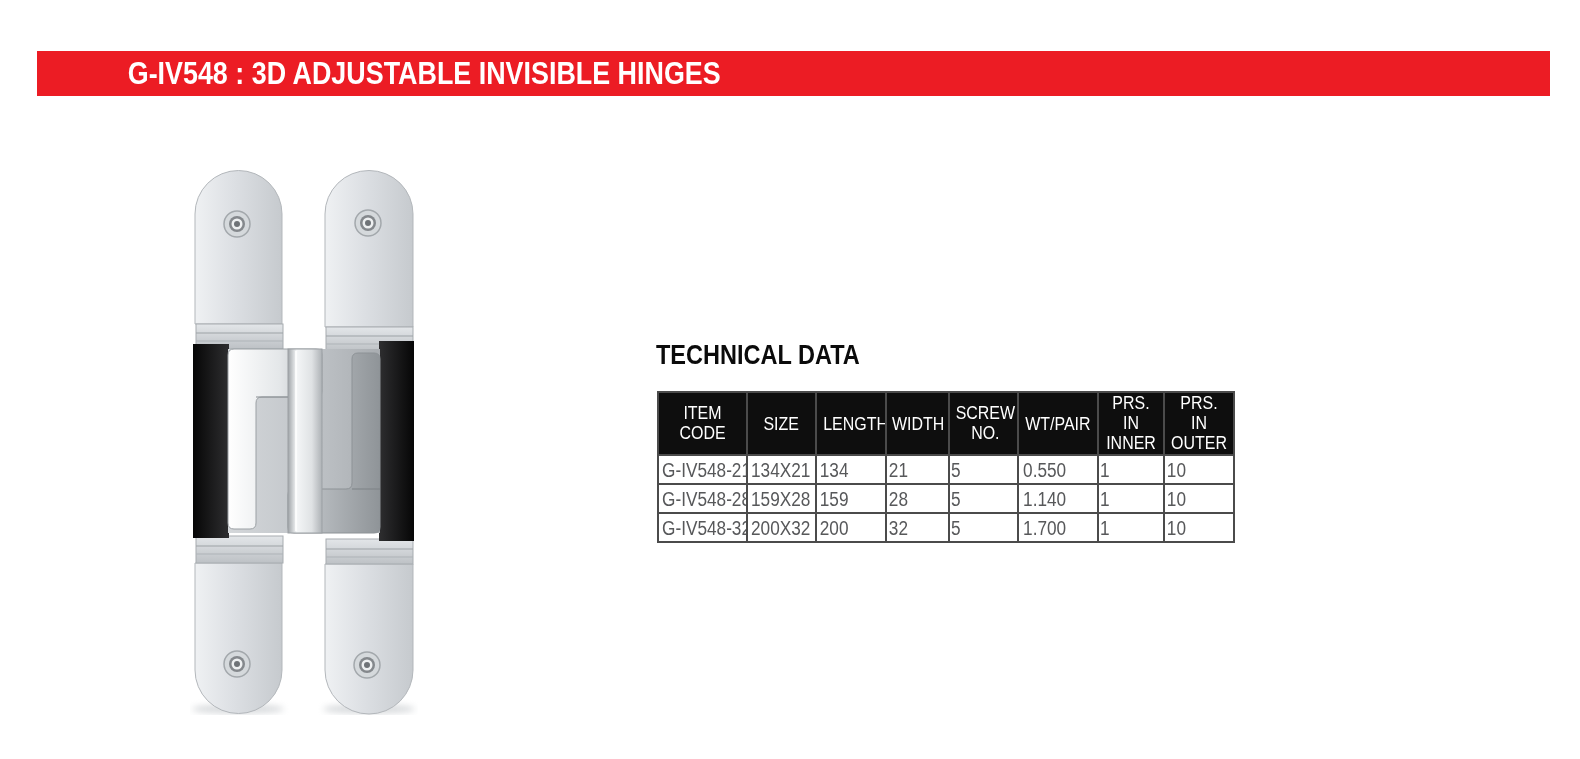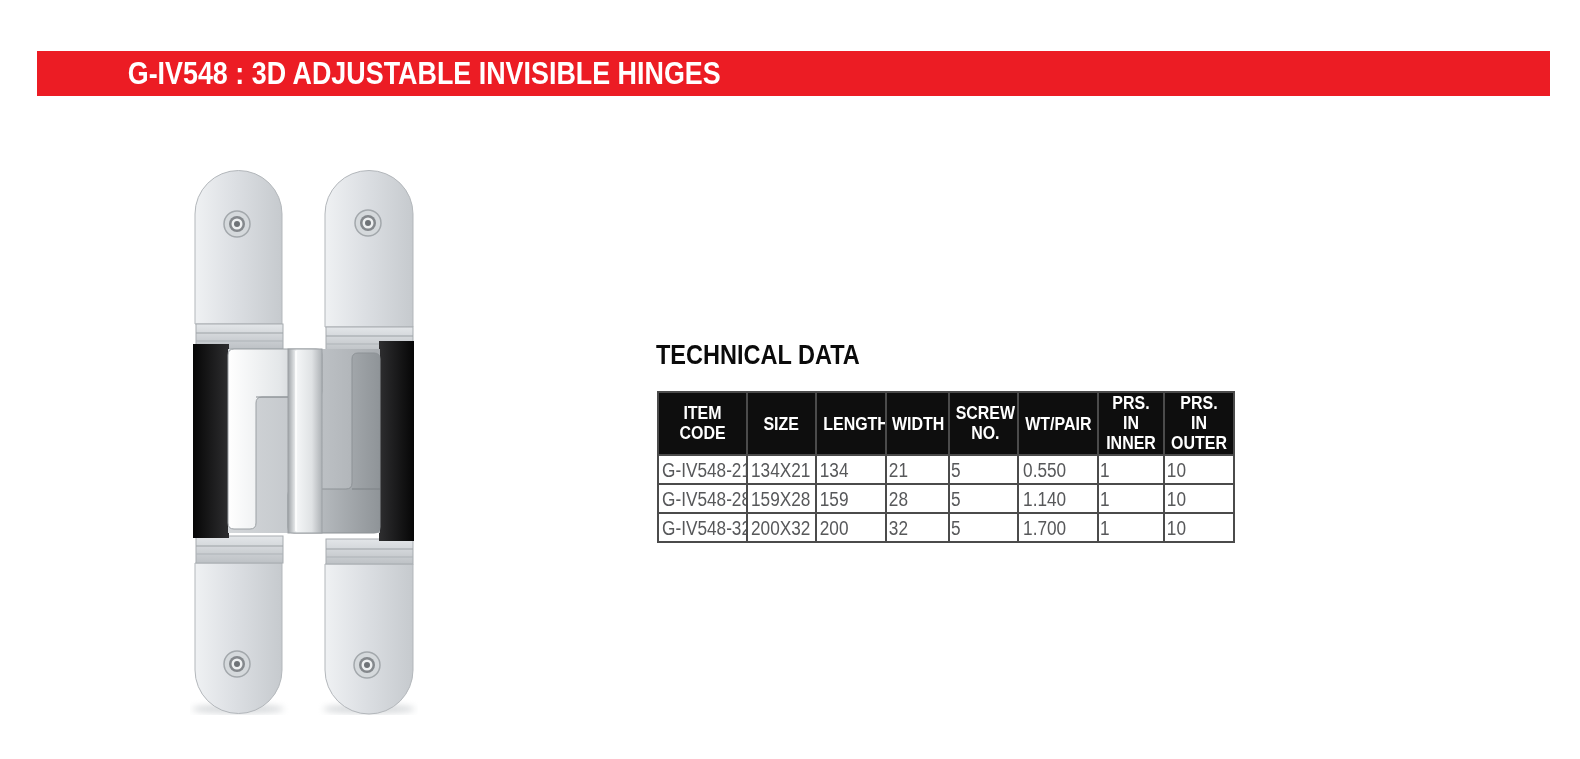--- a/index.html
+++ b/index.html
@@ -59,21 +59,21 @@
   .data-table th, .data-table td {
     border: 2px solid var(--table-border, #4b4b4b);
     overflow: hidden;
     padding: 0;
   }
   .data-table th {
     background: var(--table-header-bg, #0e0e0e);
     color: #ffffff;
     height: 41px;
     font-size: 19px;
-    font-weight: bold;
+    font-weight: normal;
     text-align: center;
     vertical-align: middle;
   }
   .data-table th .cnd {
     display: inline-block;
     transform: scaleX(0.84);
     transform-origin: center center;
     white-space: pre-line;
     line-height: 20px;
   }

